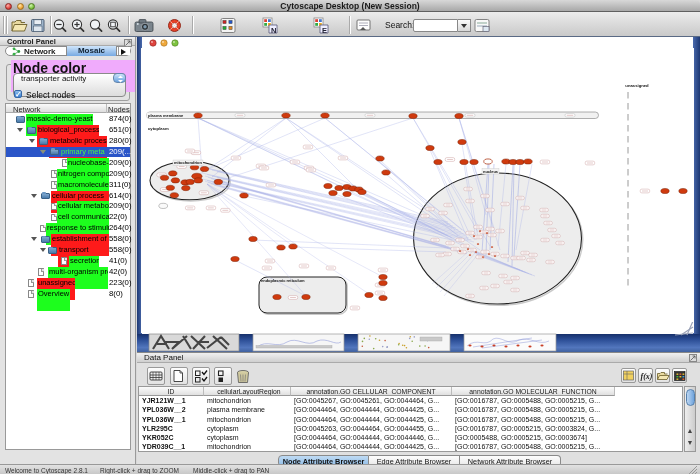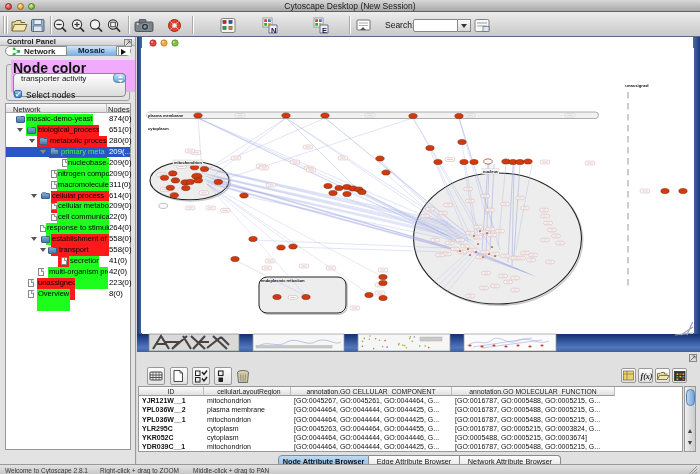--- a/index.html
+++ b/index.html
@@ -40,21 +40,21 @@
 #vsb{left:547px;top:34px;width:12px;height:66px;background:linear-gradient(90deg,#eee,#ccc);border:1px solid #999}
 #sbar{left:0;top:464px;width:700px;height:10px;background:linear-gradient(#e2e2e2,#c8c8c8);border-top:1px solid #999;font-size:6.5px;color:#333}
 .seg{position:absolute;top:0;height:12px;line-height:12px;text-align:center;font-size:7.3px;color:#111;background:linear-gradient(#fdfdfd,#e8e8e8);border:1px solid #8a8a8a}
 </style></head>
 <body>
 
 <div class="abs" id="titlebar">
 <div class="abs tl" style="left:5px;background:radial-gradient(circle at 35% 30%,#ffb2ac,#e0443e 60%,#9f1f1c);border:0.5px solid #8a2622"></div>
 <div class="abs tl" style="left:16.5px;background:radial-gradient(circle at 35% 30%,#ffe9b0,#f0a93c 60%,#b5721c);border:0.5px solid #a07020"></div>
 <div class="abs tl" style="left:28px;background:radial-gradient(circle at 35% 30%,#d2f5b0,#7ec440 60%,#4a8a1c);border:0.5px solid #4f7a24"></div>
-<div class="abs" style="left:0;width:700px;top:1px;text-align:center;font-size:8.5px;font-weight:normal;color:#1a1a1a">Cytoscape Desktop (New Session)</div>
+<div class="abs" style="left:0;width:700px;top:1px;text-align:center;font-size:8.5px;font-weight:bold;color:#1a1a1a">Cytoscape Desktop (New Session)</div>
 </div>
 <div class="abs" id="tbar">
 <div class="abs vsep" style="left:3px"></div>
     <div class="abs vsep" style="left:6px"></div>
 <div class="abs vsep" style="left:49.5px"></div>
 <div class="abs vsep" style="left:128px"></div>
 <div class="abs vsep" style="left:191.5px"></div>
 <div class="abs vsep" style="left:349px"></div>
 <svg class="abs" style="left:0;top:2.5px" width="700" height="23" viewBox="0 0 700 23">
 <path d="M12 17 L12 8 L15 8 L16.5 6.5 L21 6.5 L21 8.5 L25 8.5" fill="#e8d9a0" stroke="#6b5d28" stroke-width="0.9"></path>
@@ -632,20 +632,21 @@
 <ellipse cx="333" cy="12.5" rx="1.6" ry="1.1" fill="#c84028"></ellipse>
 <ellipse cx="345" cy="13.5" rx="1.6" ry="1.1" fill="#c84028"></ellipse>
 <ellipse cx="357" cy="12.5" rx="1.6" ry="1.1" fill="#c84028"></ellipse>
 <ellipse cx="369" cy="13.5" rx="1.6" ry="1.1" fill="#c84028"></ellipse>
 <ellipse cx="381" cy="12.5" rx="1.6" ry="1.1" fill="#c84028"></ellipse>
 <ellipse cx="393" cy="13.5" rx="1.6" ry="1.1" fill="#c84028"></ellipse>
 <ellipse cx="405" cy="12.5" rx="1.6" ry="1.1" fill="#c84028"></ellipse>
 </svg>
 </div>
 <div class="abs" id="dpanel">
+<div class="abs" id="dptitle">Data Panel</div>
 <svg class="abs" style="left:552px;top:2px" width="8" height="8" viewBox="0 0 8 8">
       <rect x="0.5" y="0.5" width="7" height="7" fill="#ddd" stroke="#888"></rect>
       <path d="M1.5 6.5 L6 2 M3.5 2 L6 2 L6 4.5" stroke="#555" stroke-width="0.8" fill="none"></path>
     </svg>
 <div class="dbtn" style="left:10px"></div>
 <div class="dbtn" style="left:33px"></div>
 <div class="dbtn" style="left:55px"></div>
 <div class="dbtn" style="left:77px"></div>
 <svg class="abs" style="left:0;top:15px" width="563" height="19" viewBox="0 0 563 19">
 <rect x="13" y="5" width="12" height="8" rx="1" fill="#eee" stroke="#333" stroke-width="0.9"></rect>

